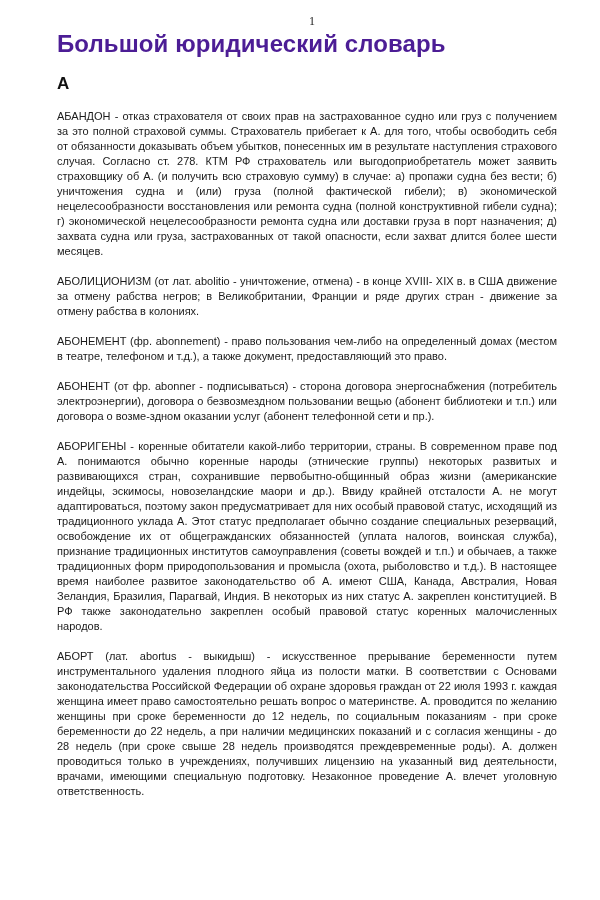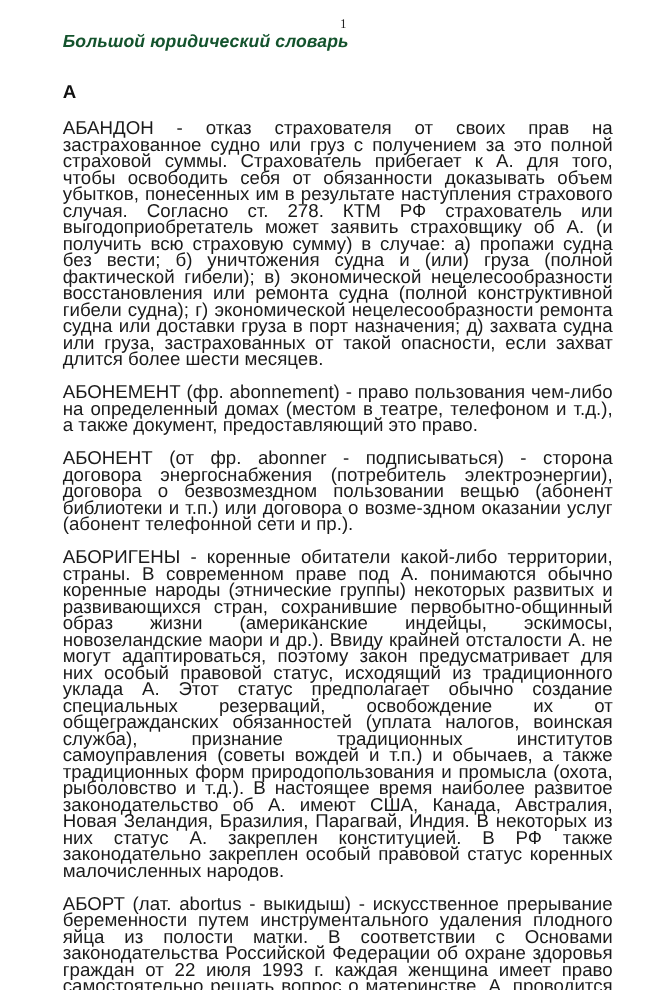--- a/index.html
+++ b/index.html
@@ -27,23 +27,22 @@
     font-size: 12px;
     color: #222;
   }
   .doc-title {
     position: absolute;
     top: 30px;
     left: 57px;
     margin: 0;
     font-family: "Liberation Sans", sans-serif;
     font-weight: bold;
-    font-style: italic;
-    font-size: 16px;
-    color: #14532d;
+    font-size: 24px;
+    color: #4c1d95;
     letter-spacing: 0.1px;
     white-space: nowrap;
   }
   .section-letter {
     position: absolute;
     top: 74px;
     left: 57px;
     margin: 0;
     font-family: "Liberation Sans", sans-serif;
     font-weight: bold;
@@ -51,34 +50,35 @@
     color: #111;
   }
   .entries {
     position: absolute;
     top: 109px;
     left: 57px;
     width: 516px;
   }
   .entry {
     margin: 0 16px 15px 0;
-    font-size: 17px;
+    font-size: 11px;
     line-height: 15px;
     text-align: justify;
     color: #1a1a1a;
   }
 </style>
 </head>
 <body>
 
 <div class="page-number">1</div>
 
 <h1 class="doc-title">Большой юридический словарь</h1>
 
 <h2 class="section-letter">А</h2>
 
 <div class="entries">
   <p class="entry">АБАНДОН - отказ страхователя от своих прав на застрахованное судно или груз с получением за это полной страховой суммы. Страхователь прибегает к А. для того, чтобы освободить себя от обязанности доказывать объем убытков, понесенных им в результате наступления страхового случая. Согласно ст. 278. КТМ РФ страхователь или выгодоприобретатель может заявить страховщику об А. (и получить всю страховую сумму) в случае: а) пропажи судна без вести; б) уничтожения судна и (или) груза (полной фактической гибели); в) экономической нецелесообразности восстановления или ремонта судна (полной конструктивной гибели судна); г) экономической нецелесообразности ремонта судна или доставки груза в порт назначения; д) захвата судна или груза, застрахованных от такой опасности, если захват длится более шести месяцев.</p>
+  <p class="entry">АБОЛИЦИОНИЗМ (от лат. abolitio - уничтожение, отмена) - в конце XVIII- XIX в. в США движение за отмену рабства негров; в Великобритании, Франции и ряде других стран - движение за отмену рабства в колониях.</p>
   <p class="entry">АБОНЕМЕНТ (фр. abonnement) - право пользования чем-либо на определенный домах (местом в театре, телефоном и т.д.), а также документ, предоставляющий это право.</p>
   <p class="entry">АБОНЕНТ (от фр. abonner - подписываться) - сторона договора энергоснабжения (потребитель электроэнергии), договора о безвозмездном пользовании вещью (абонент библиотеки и т.п.) или договора о возме-здном оказании услуг (абонент телефонной сети и пр.).</p>
   <p class="entry">АБОРИГЕНЫ - коренные обитатели какой-либо территории, страны. В современном праве под А. понимаются обычно коренные народы (этнические группы) некоторых развитых и развивающихся стран, сохранившие первобытно-общинный образ жизни (американские индейцы, эскимосы, новозеландские маори и др.). Ввиду крайней отсталости А. не могут адаптироваться, поэтому закон предусматривает для них особый правовой статус, исходящий из традиционного уклада А. Этот статус предполагает обычно создание специальных резерваций, освобождение их от общегражданских обязанностей (уплата налогов, воинская служба), признание традиционных институтов самоуправления (советы вождей и т.п.) и обычаев, а также традиционных форм природопользования и промысла (охота, рыболовство и т.д.). В настоящее время наиболее развитое законодательство об А. имеют США, Канада, Австралия, Новая Зеландия, Бразилия, Парагвай, Индия. В некоторых из них статус А. закреплен конституцией. В РФ также законодательно закреплен особый правовой статус коренных малочисленных народов.</p>
   <p class="entry">АБОРТ (лат. abortus - выкидыш) - искусственное прерывание беременности путем инструментального удаления плодного яйца из полости матки. В соответствии с Основами законодательства Российской Федерации об охране здоровья граждан от 22 июля 1993 г. каждая женщина имеет право самостоятельно решать вопрос о материнстве. А. проводится по желанию женщины при сроке беременности до 12 недель, по социальным показаниям - при сроке беременности до 22 недель, а при наличии медицинских показаний и с согласия женщины - до 28 недель (при сроке свыше 28 недель производятся преждевременные роды). А. должен проводиться только в учреждениях, получивших лицензию на указанный вид деятельности, врачами, имеющими специальную подготовку. Незаконное проведение А. влечет уголовную ответственность.</p>
 </div>
 
 </body></html>

